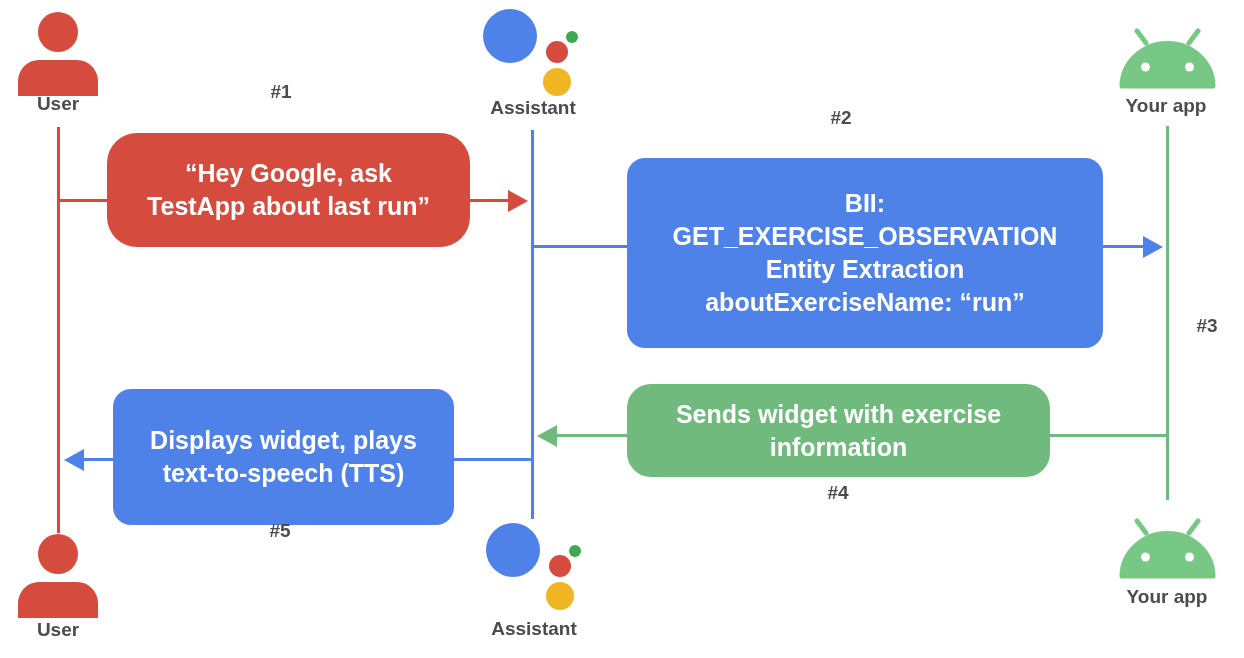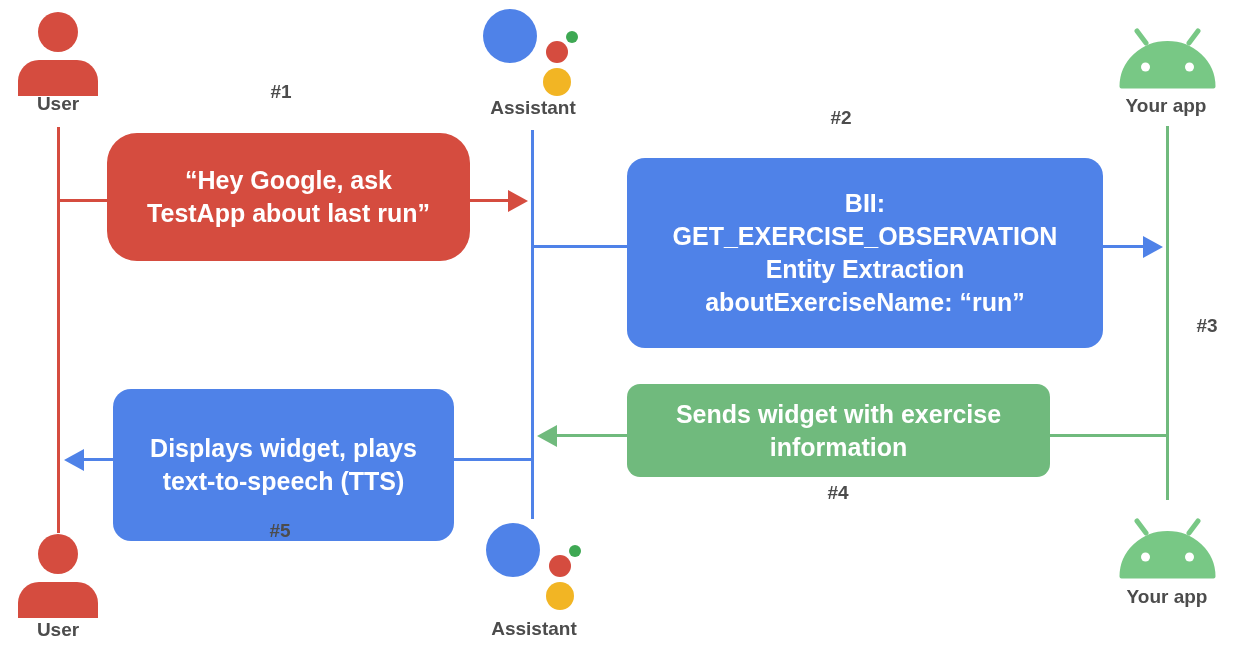--- a/index.html
+++ b/index.html
@@ -27,21 +27,21 @@
   .bg-green{background:var(--green);}
   .box{
     position:absolute;z-index:2;
     display:flex;align-items:center;justify-content:center;
     text-align:center;color:#fff;font-weight:bold;
     font-size:25px;line-height:33px;
     white-space:pre-line;padding:8px 14px;
   }
   .box-red{background:var(--red);border-radius:30px;}
   .box-blue{background:var(--blue);border-radius:18px;}
-  .box-green{background:var(--green);border-radius:13px;}
+  .box-green{background:var(--green);border-radius:24px;}
   .arrow{position:absolute;z-index:3;width:0;height:0;
     border-top:11px solid transparent;border-bottom:11px solid transparent;}
   .arrow-right-red{border-left:20px solid var(--red);}
   .arrow-right-blue{border-left:20px solid var(--blue);}
   .arrow-left-blue{border-right:20px solid var(--blue);}
   .arrow-left-green{border-right:20px solid var(--green);}
   .label{
     position:absolute;z-index:4;
     transform:translateX(-50%);
     font-weight:bold;font-size:19px;color:var(--label_gray);
@@ -61,35 +61,35 @@
   <div class="hline bg-red" style="left:58px;top:199px;width:452px"></div>
   <div class="hline bg-blue" style="left:533px;top:245px;width:612px"></div>
   <div class="hline bg-green" style="left:545px;top:434px;width:622px"></div>
   <div class="hline bg-blue" style="left:78px;top:458px;width:455px"></div>
 
   <div class="arrow arrow-right-red" style="left:508px;top:190px"></div>
   <div class="arrow arrow-right-blue" style="left:1143px;top:236px"></div>
   <div class="arrow arrow-left-green" style="left:537px;top:425px"></div>
   <div class="arrow arrow-left-blue" style="left:64px;top:449px"></div>
 
-  <div class="box box-red" style="left:107px;top:133px;width:363px;height:128px">
+  <div class="box box-red" style="left:107px;top:133px;width:363px;height:114px">
     <span>“Hey Google, ask
 TestApp about last run”</span>
   </div>
   <div class="box box-blue" style="left:627px;top:158px;width:476px;height:190px">
     <span>BII:
 GET_EXERCISE_OBSERVATION
 Entity Extraction
 aboutExerciseName: “run”</span>
   </div>
   <div class="box box-green" style="left:627px;top:384px;width:423px;height:93px">
     <span>Sends widget with exercise
 information</span>
   </div>
-  <div class="box box-blue" style="left:113px;top:389px;width:341px;height:152px">
+  <div class="box box-blue" style="left:113px;top:389px;width:341px;height:136px">
     <span>Displays widget, plays
 text-to-speech (TTS)</span>
   </div>
 
   <div class="label" style="left:281px;top:82px">#1</div>
   <div class="label" style="left:841px;top:108px">#2</div>
   <div class="label" style="left:1207px;top:316px">#3</div>
   <div class="label" style="left:838px;top:483px">#4</div>
   <div class="label" style="left:280px;top:521px">#5</div>
 

